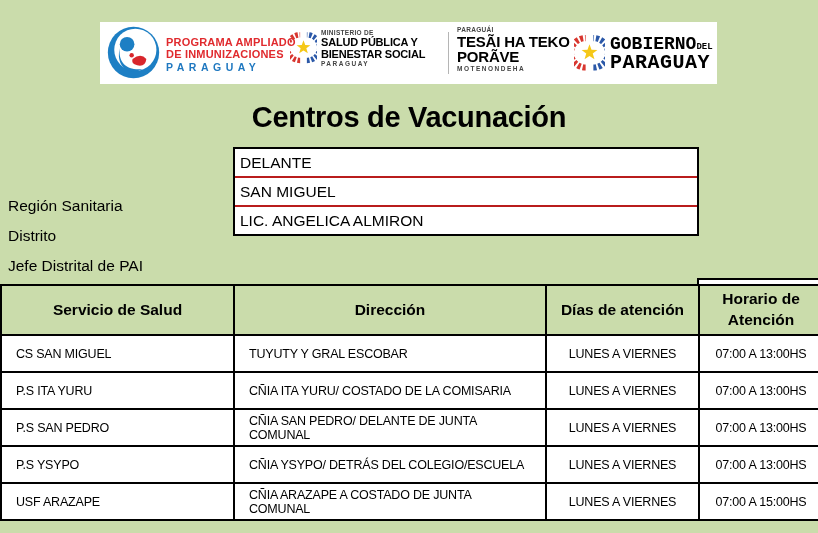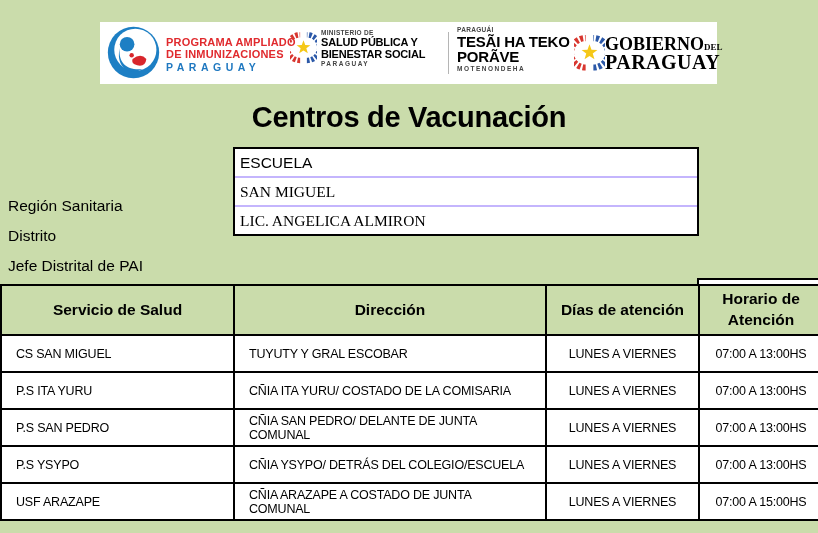--- a/index.html
+++ b/index.html
@@ -24,21 +24,21 @@
   .min-group{left:190px;top:7px;}
   .min-text{margin-left:4px;line-height:1.05;}
   .tiny-top{font-size:6.5px;font-weight:bold;color:#444;letter-spacing:.3px;}
   .min-l1,.min-l2{font-size:11px;font-weight:bold;letter-spacing:-.2px;}
   .tiny-bot{font-size:6.5px;font-weight:bold;color:#444;letter-spacing:1.5px;margin-top:1px;}
   .vdivider{position:absolute;left:348px;top:10px;width:1px;height:42px;background:#b5b5b5;}
   .tesai-group{left:357px;top:5px;}
   .tesai-text{line-height:1;}
   .tesai-l1,.tesai-l2{font-size:15px;font-weight:bold;letter-spacing:-.2px;line-height:1.05;}
   .gob-group{left:474px;top:9px;}
-  .gob-text{font-family:Liberation Serif, serif;line-height:.95;}
+  .gob-text{margin-left:5px;font-family:Liberation Mono, monospace;line-height:.95;}
   .gob-l1{font-size:18px;font-weight:bold;}
   .gob-del{font-size:9px;font-weight:bold;}
   .gob-l2{font-size:20px;font-weight:bold;letter-spacing:.5px;}
   
   .doc-title{
     position:absolute;left:0;top:101px;width:818px;
     text-align:center;font-size:29px;font-weight:bold;letter-spacing:-.3px;
   }
   
   .field-label{
@@ -48,21 +48,21 @@
   }
   .fl-0{top:147px;} .fl-1{top:177px;} .fl-2{top:207px;}
   .field-boxes{
     position:absolute;left:233px;top:147px;width:462px;
     border:2px solid #000;background:#fff;
   }
   .vbox{
     height:27px;display:flex;align-items:center;
     padding-left:5px;font-size:15.5px;background:#fff;
   }
-  .vbox + .vbox{border-top:2px solid #c4b5fd;font-family:Liberation Serif, serif;}
+  .vbox + .vbox{border-top:2px solid #b91c1c;}
   
   .hr-step{
     position:absolute;left:697px;top:278px;width:125px;height:6px;
     background:#fff;border-top:2px solid #000;border-left:2px solid #000;
   }
   table.centers{
     position:absolute;left:0;top:284px;width:822px;
     border-collapse:collapse;table-layout:fixed;
   }
   table.centers th,table.centers td{border:2px solid #000;overflow:hidden;}
@@ -146,21 +146,21 @@
     </div>
   </div>
 
   <div class="doc-title">Centros de Vacunación</div>
 
   <div class="field-label fl-0">Región Sanitaria</div>
   <div class="field-label fl-1">Distrito</div>
   <div class="field-label fl-2">Jefe Distrital de PAI</div>
 
   <div class="field-boxes">
-    <div class="vbox">ESCUELA</div>
+    <div class="vbox">DELANTE</div>
     <div class="vbox">SAN MIGUEL</div>
     <div class="vbox">LIC. ANGELICA ALMIRON</div>
   </div>
 
   <div class="hr-step"></div>
 
   <table class="centers">
     <colgroup>
       <col style="width:233px">
         <col style="width:312px">

